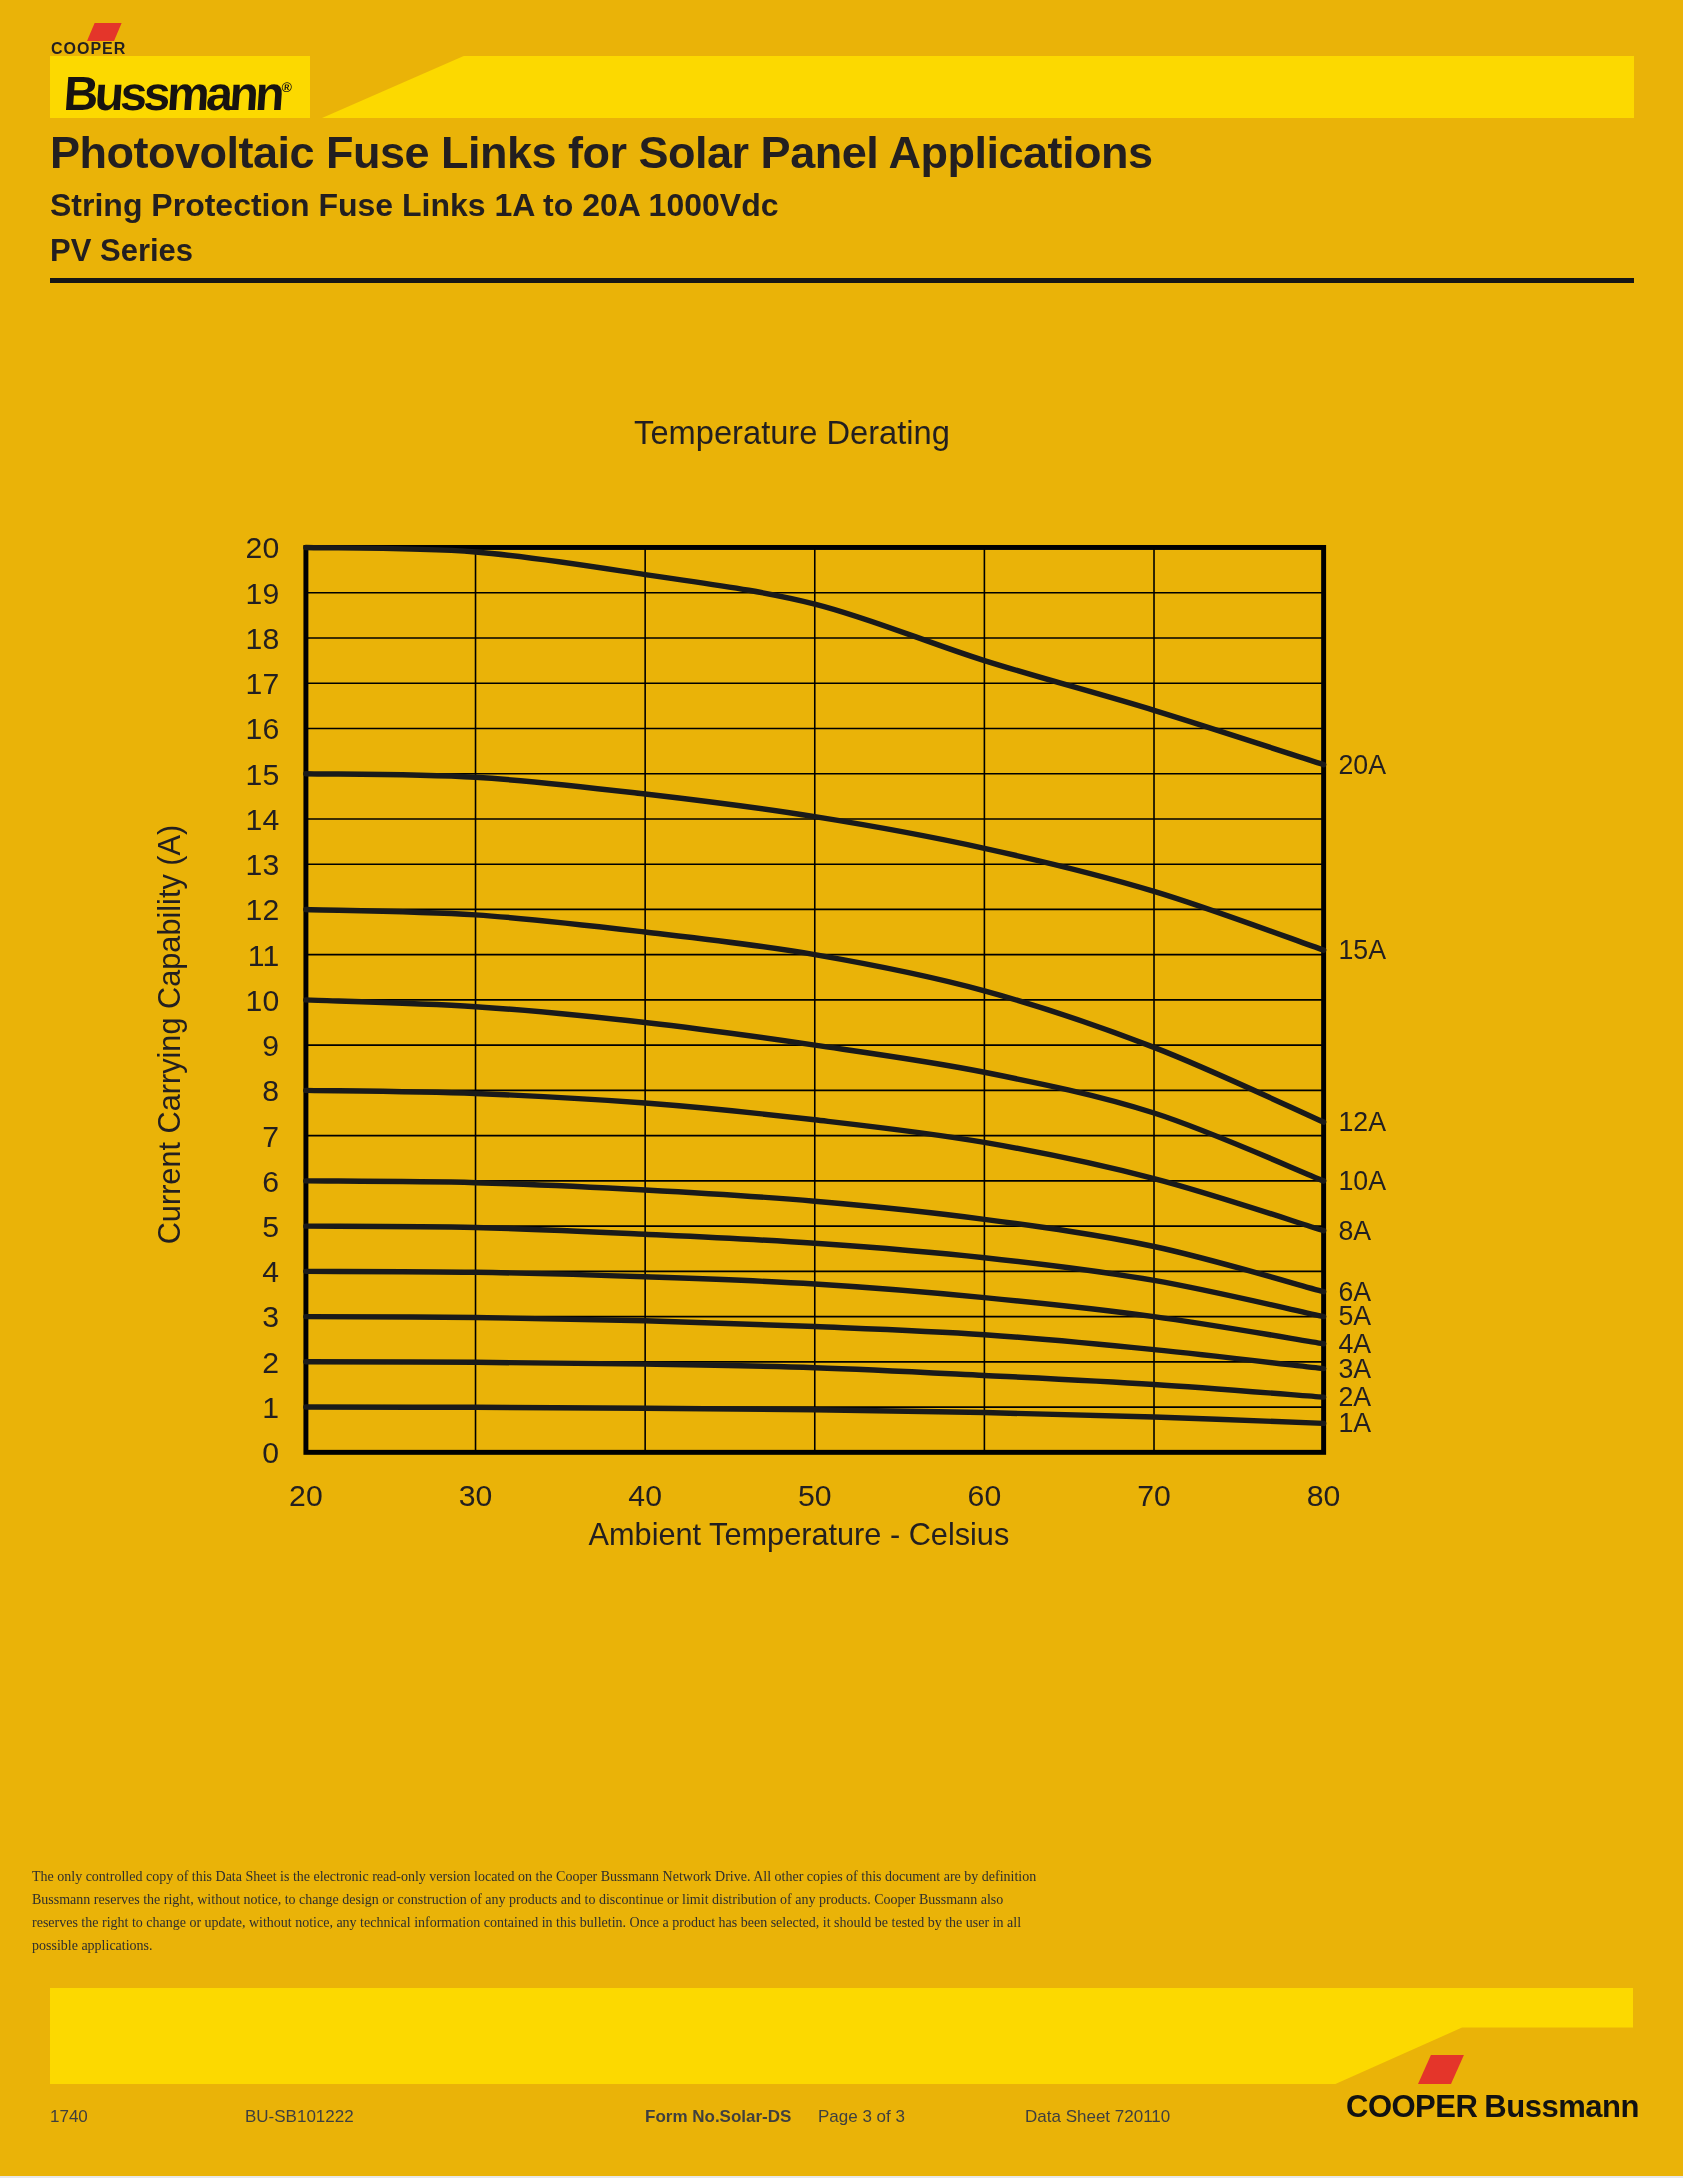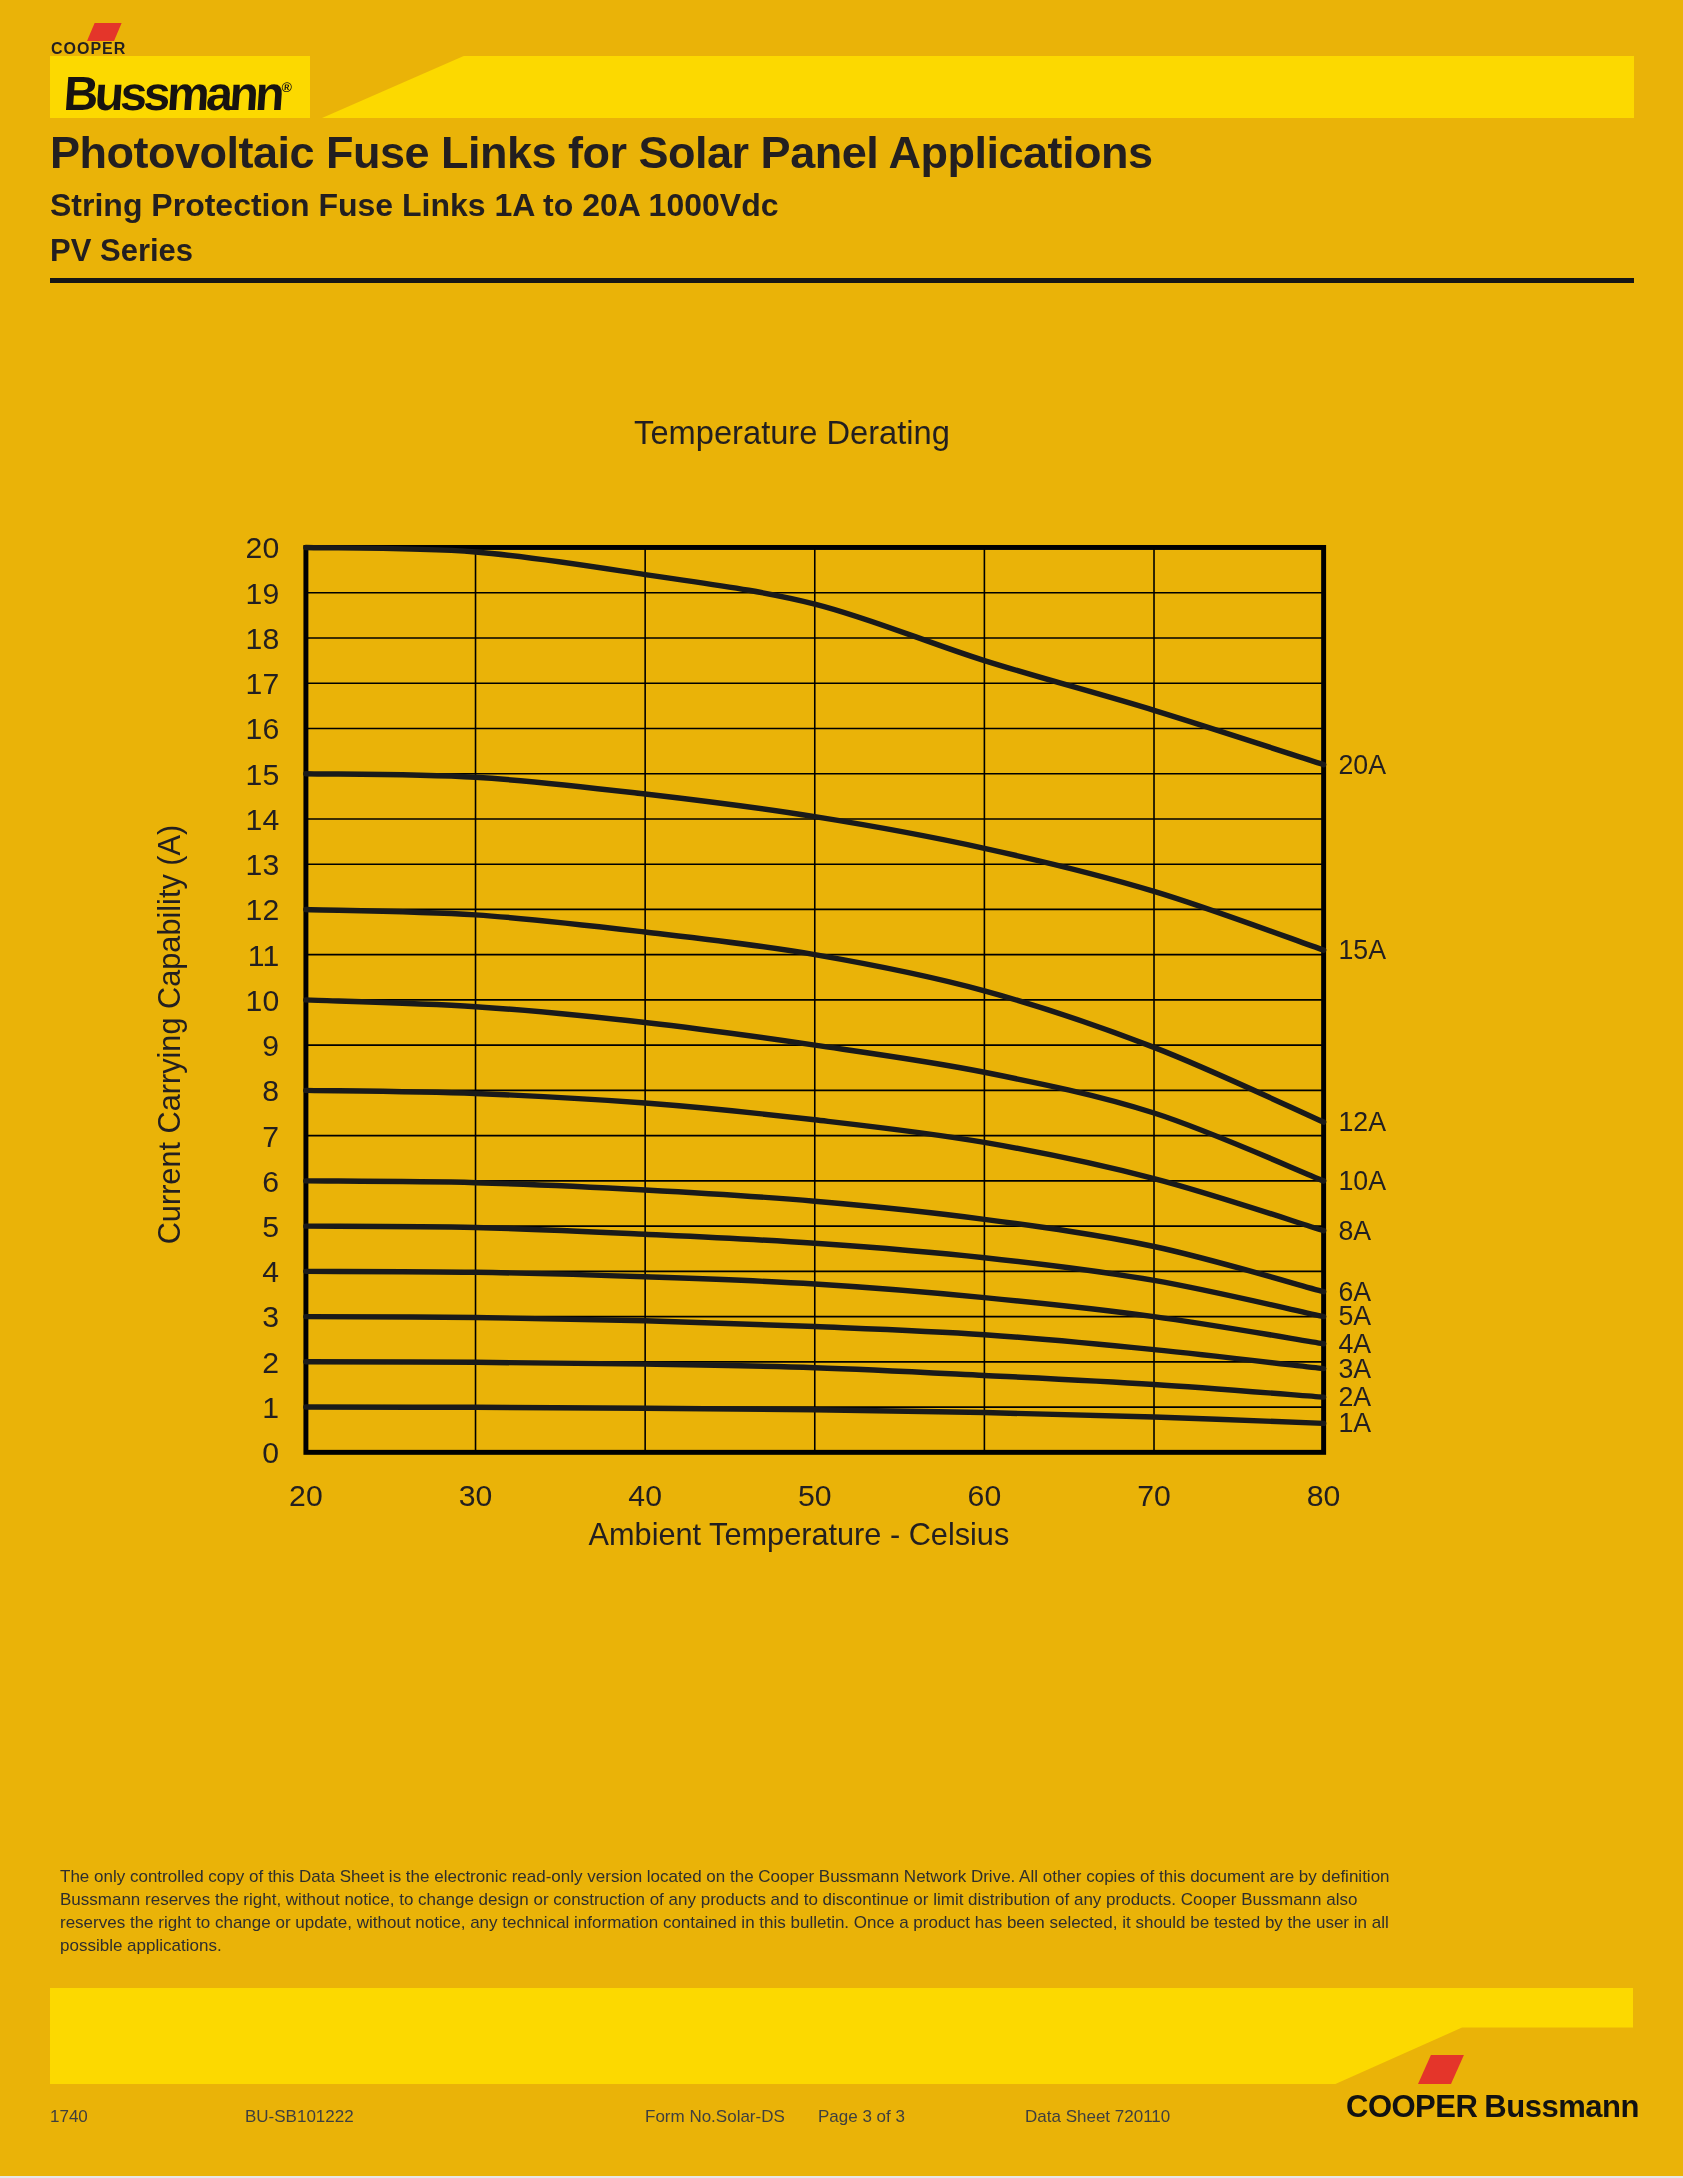--- a/index.html
+++ b/index.html
@@ -40,39 +40,39 @@
 
   
   #chart-svg{ left:0; top:0; width:1683px; height:2178px; }
   #chart-svg text{ font-family:"Liberation Sans", sans-serif; fill:#231F20; }
   #chart-svg .chart-title{ font-size:33px; }
   #chart-svg .axis-title{ font-size:31px; }
   #chart-svg .tick-label{ font-size:30.5px; }
   #chart-svg .curve-label{ font-size:27px; }
 
   
-  #legal-block{ left:60px; top:1865px; font-size:17px; line-height:23px; color:#2e2e2e; }
+  #legal-block{ left:32px; top:1865px; font-size:14px; line-height:23px; color:#2e2e2e;font-family:Liberation Serif, serif; }
   #legal-block div{white-space:nowrap;}
 
   
   #footer-band{
     left:50px; top:1988px; width:1583px; height:96px; background:var(--brand-yellow);
     clip-path:polygon(0 0, 100% 0, 100% 41.2%, 89.2% 41.2%, 81.2% 100%, 0 100%);
   }
   #cooper-red-mark-bottom{
     left:1418px; top:2055px; width:33px; height:29px;
     background:var(--brand-red); transform:skewX(-24deg); transform-origin:0 100%;
   }
   #footer-brand{ left:1346px; top:2089px; white-space:nowrap;}
   #footer-brand .cooper{ font-size:31px; font-weight:900; letter-spacing:-0.5px; color:#121212;}
   #footer-brand .bussmann{ font-size:31px; font-weight:700; letter-spacing:-0.5px; color:#121212; margin-left:7px;}
   .footer-item{ top:2107px; font-size:17px; color:#3f3f3f; white-space:nowrap;}
   #footer-date-code{ left:50px; }
   #footer-doc-code{ left:245px; }
-  #footer-form{ left:645px; }
+  #footer-form{ left:645px;font-weight:bold; }
   #footer-page{ left:818px; }
   #footer-datasheet{ left:1025px; }
 </style>
 </head>
 <body>
 
 <div id="page">
 
   <div class="abs" id="cooper-red-mark-top"></div>
   <div class="abs" id="cooper-word-top">COOPER</div>

